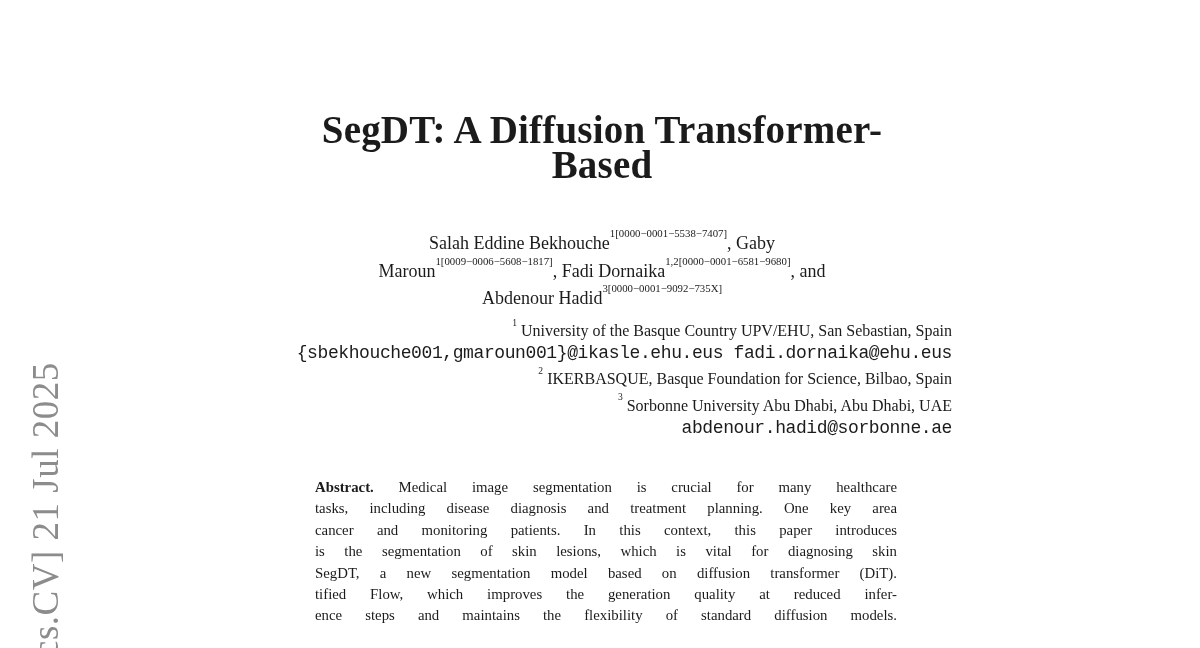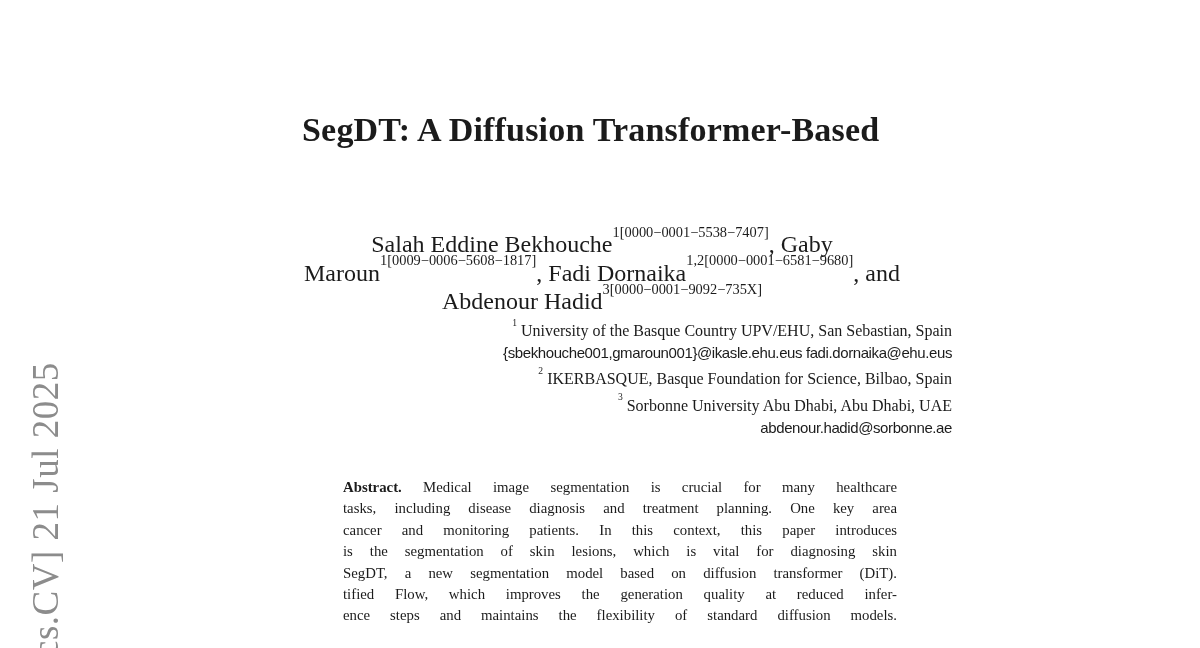--- a/index.html
+++ b/index.html
@@ -22,68 +22,67 @@
     font-size: 37px;
     color: #8c8c8c;
     white-space: nowrap;
     letter-spacing: 0.5px;
   }
   .title-block {
     position: absolute;
     left: 302px;
     top: 112px;
     width: 600px;
-    text-align: left;
+    text-align: center;
     font-weight: bold;
-    font-size: 34px;
+    font-size: 39px;
     line-height: 35px;
     letter-spacing: 0.2px;
   }
   .title-star { font-size: 58%; vertical-align: 0.55em; font-weight: bold; }
   .authors-block {
     position: absolute;
     left: 252px;
     top: 227px;
     width: 700px;
     text-align: center;
-    font-size: 24px;
+    font-size: 18px;
     line-height: 22.5px;
   }
   .sup {
     font-size: 60%;
     position: relative;
     top: -0.45em;
     letter-spacing: 0;
   }
   .affil-block {
     position: absolute;
     left: 252px;
     top: 316px;
     width: 700px;
     text-align: right;
     font-size: 16px;
     line-height: 22px;
   }
   .mono {
-    font-family: Liberation Sans, sans-serif;
-    font-size: 15px;
+    font-family: Liberation Mono, monospace;
+    font-size: 18px;
     letter-spacing: -0.4px;
   }
   .abstract-block {
     position: absolute;
     left: 315px;
     top: 477px;
     width: 582px;
     font-size: 14.8px;
     line-height: 21.4px;
   }
   .abs-line {
     text-align: justify;
     text-align-last: justify;
-    margin-left: 28px;
   }
   .abs-head { font-weight: bold; }
 </style>
 </head>
 <body>
 
 <div class="page">
 
   <div class="watermark">cs.CV] 21 Jul 2025</div>
 

